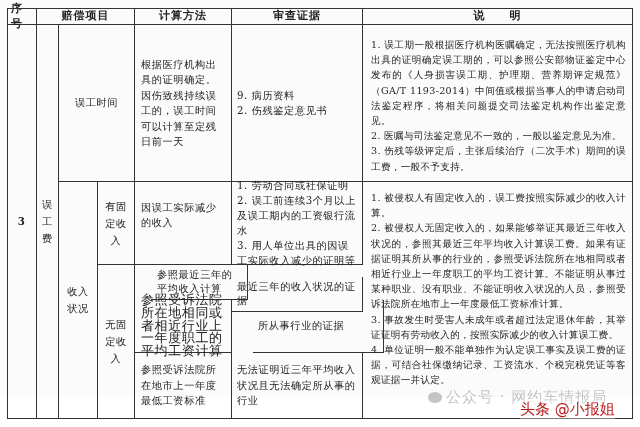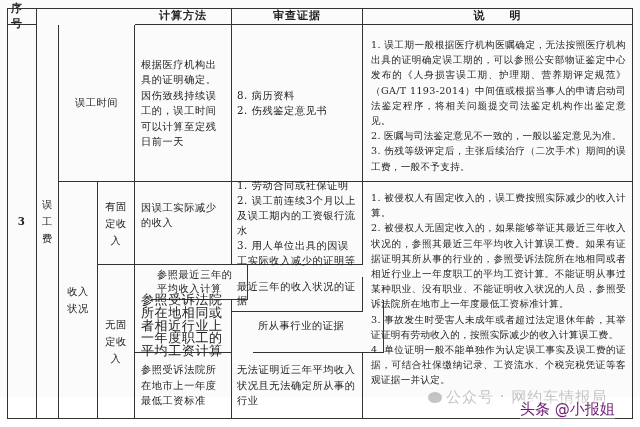--- a/index.html
+++ b/index.html
@@ -16,29 +16,32 @@
     padding: 0 4px;
   }
   .hdr { font-family: "DejaVu Sans", "Liberation Sans", sans-serif; font-weight: bold; font-size: 11px; letter-spacing: 1px; }
   .left { justify-content: flex-start; text-align: left; }
   .vtext { line-height: 17px; text-align: center; }
   .note { font-size: 9.6px; line-height: 15.2px; letter-spacing: 0.3px; align-items: flex-start; padding: 10px 6px 0 8px; text-align: justify; }
   .note div { width: 100%; }
   .frame { position: absolute; left: 7px; top: 8px; width: 626px; height: 411px; border-left: 1px solid #333; border-top: 1px solid #333; box-sizing: border-box; pointer-events: none; }
   .wm1 { position: absolute; left: 428px; top: 388px; font-family: "DejaVu Sans", sans-serif; font-size: 15px; color: rgba(150,150,150,0.55); letter-spacing: 1px; }
   .wm-icon { display: inline-block; width: 14px; height: 11px; border-radius: 50%; background: rgba(150,150,150,0.55); margin-right: 4px; vertical-align: -1px; }
-  .wm2 { position: absolute; left: 520px; top: 400px; font-family: "DejaVu Sans", sans-serif; font-size: 15px; color: #701a75; background: rgba(255,255,255,0.35); }
+  .wm2 { position: absolute; left: 520px; top: 400px; font-family: "DejaVu Sans", sans-serif; font-size: 15px; color: #b91c1c; background: rgba(255,255,255,0.35); }
 </style>
 </head>
 <body>
 
 <div class="page">
 
   <div class="cell hdr" style="left:7px;top:8px;width:30px;height:17px;">
       <span>序号</span>
+    </div>
+  <div class="cell hdr" style="left:37px;top:8px;width:98px;height:17px;">
+      <span>赔偿项目</span>
     </div>
   <div class="cell hdr" style="left:232px;top:8px;width:131px;height:17px;">
       <span>审查证据</span>
     </div>
   <div class="cell hdr" style="left:135px;top:8px;width:97px;height:17px;">
       <span>计算方法</span>
     </div>
   <div class="cell hdr" style="left:363px;top:8px;width:270px;height:17px;white-space:pre;"><span>说　　明</span></div>
 
   <div class="cell" style="left:7px;top:25px;width:30px;height:394px;font-weight:bold;">
@@ -49,21 +52,21 @@
 费</span></div>
 
   <div class="cell" style="left:59px;top:25px;width:76px;height:157px;">
       <span>误工时间</span>
     </div>
   <div class="cell left" style="left:135px;top:25px;width:97px;height:157px;padding:0 5px 0 6px;">
       <span>根据医疗机构出具的证明确定。因伤致残持续误工的，误工时间可以计算至定残日前一天</span>
     </div>
   <div class="cell left" style="left:232px;top:25px;width:131px;height:157px;padding-left:5px;">
     <div>
-      <div>8. 病历资料</div>
+      <div>9. 病历资料</div>
       <div>2. 伤残鉴定意见书</div>
     </div>
   </div>
   <div class="cell note" style="left:363px;top:25px;width:270px;height:157px;padding-top:12px;">
     <div>
       <div>1. 误工期一般根据医疗机构医嘱确定，无法按照医疗机构出具的证明确定误工期的，可以参照公安部物证鉴定中心发布的《人身损害误工期、护理期、营养期评定规范》（GA/T 1193-2014）中间值或根据当事人的申请启动司法鉴定程序，将相关问题提交司法鉴定机构作出鉴定意见。</div>
       <div>2. 医嘱与司法鉴定意见不一致的，一般以鉴定意见为准。</div>
       <div>3. 伤残等级评定后，主张后续治疗（二次手术）期间的误工费，一般不予支持。</div>
     </div>
   </div>

